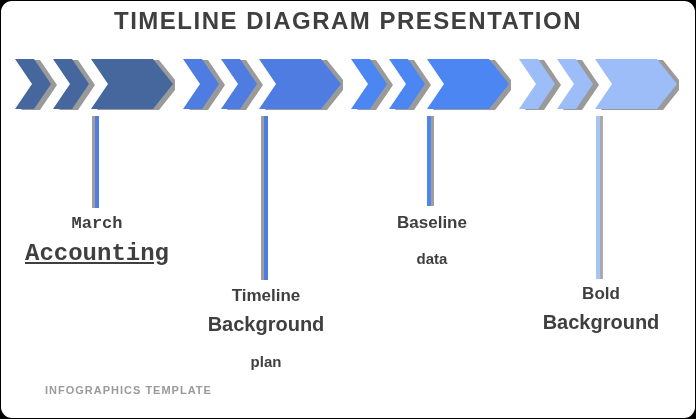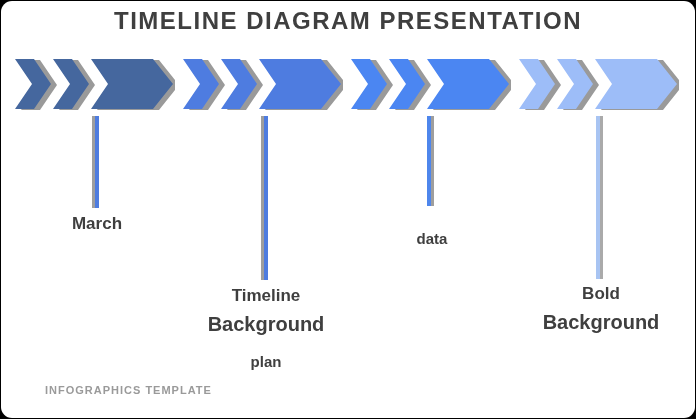--- a/index.html
+++ b/index.html
@@ -18,21 +18,21 @@
   .arrow-group svg{display:block;}
   .g1{left:14px;} .g2{left:182px;} .g3{left:350px;} .g4{left:518px;}
   .connector{position:absolute;display:flex;}
   .connector .stripe-shadow{width:3px;height:100%;}
   .connector .stripe-line{width:4px;height:100%;}
   .c1{left:91px;top:115px;height:92px;}
   .c2{left:260px;top:115px;height:164px;}
   .c3{left:426px;top:115px;height:90px;}
   .c4{left:595px;top:115px;height:163px;}
   .milestone{position:absolute;width:184px;text-align:center;color:#3f3f3f;}
-  .m1{left:4px;top:213px;}
+  .m1{left:4px;top:213px;font-family:Liberation Mono, monospace;}
   .m2{left:173px;top:285px;}
   .m3{left:339px;top:212px;}
   .m4{left:508px;top:283px;}
   .ms-heading{font-size:17px;font-weight:700;margin-bottom:7px;}
   .ms-title{font-weight:700;}
   .ms-title.big{font-size:24px;text-decoration:underline;}
   .ms-title.mid{font-size:20px;}
   .ms-caption{font-size:15px;font-weight:700;margin-top:17px;}
   .watermark{
     position:absolute;left:44px;top:383px;
@@ -101,29 +101,31 @@
     <span class="stripe-line" style="background: rgb(78, 134, 236);"></span>
     <span class="stripe-shadow" style="background: rgb(158, 158, 158);"></span>
   </div>
   <div class="connector c4">
     <span class="stripe-line" style="background: rgb(168, 196, 242);"></span>
     <span class="stripe-shadow" style="background: rgb(170, 170, 170);"></span>
   </div>
 
   <div class="milestone m1">
     <div class="ms-heading">March</div>
+    <div class="ms-title big">Accounting</div>
   </div>
 
   <div class="milestone m2">
     <div class="ms-heading">Timeline</div>
     <div class="ms-title mid">Background</div>
     <div class="ms-caption">plan</div>
   </div>
 
   <div class="milestone m3">
+    <div class="ms-heading">Baseline</div>
     <div class="ms-caption">data</div>
   </div>
 
   <div class="milestone m4">
     <div class="ms-heading">Bold</div>
     <div class="ms-title mid">Background</div>
   </div>
 
   <div class="watermark">INFOGRAPHICS TEMPLATE</div>
 

